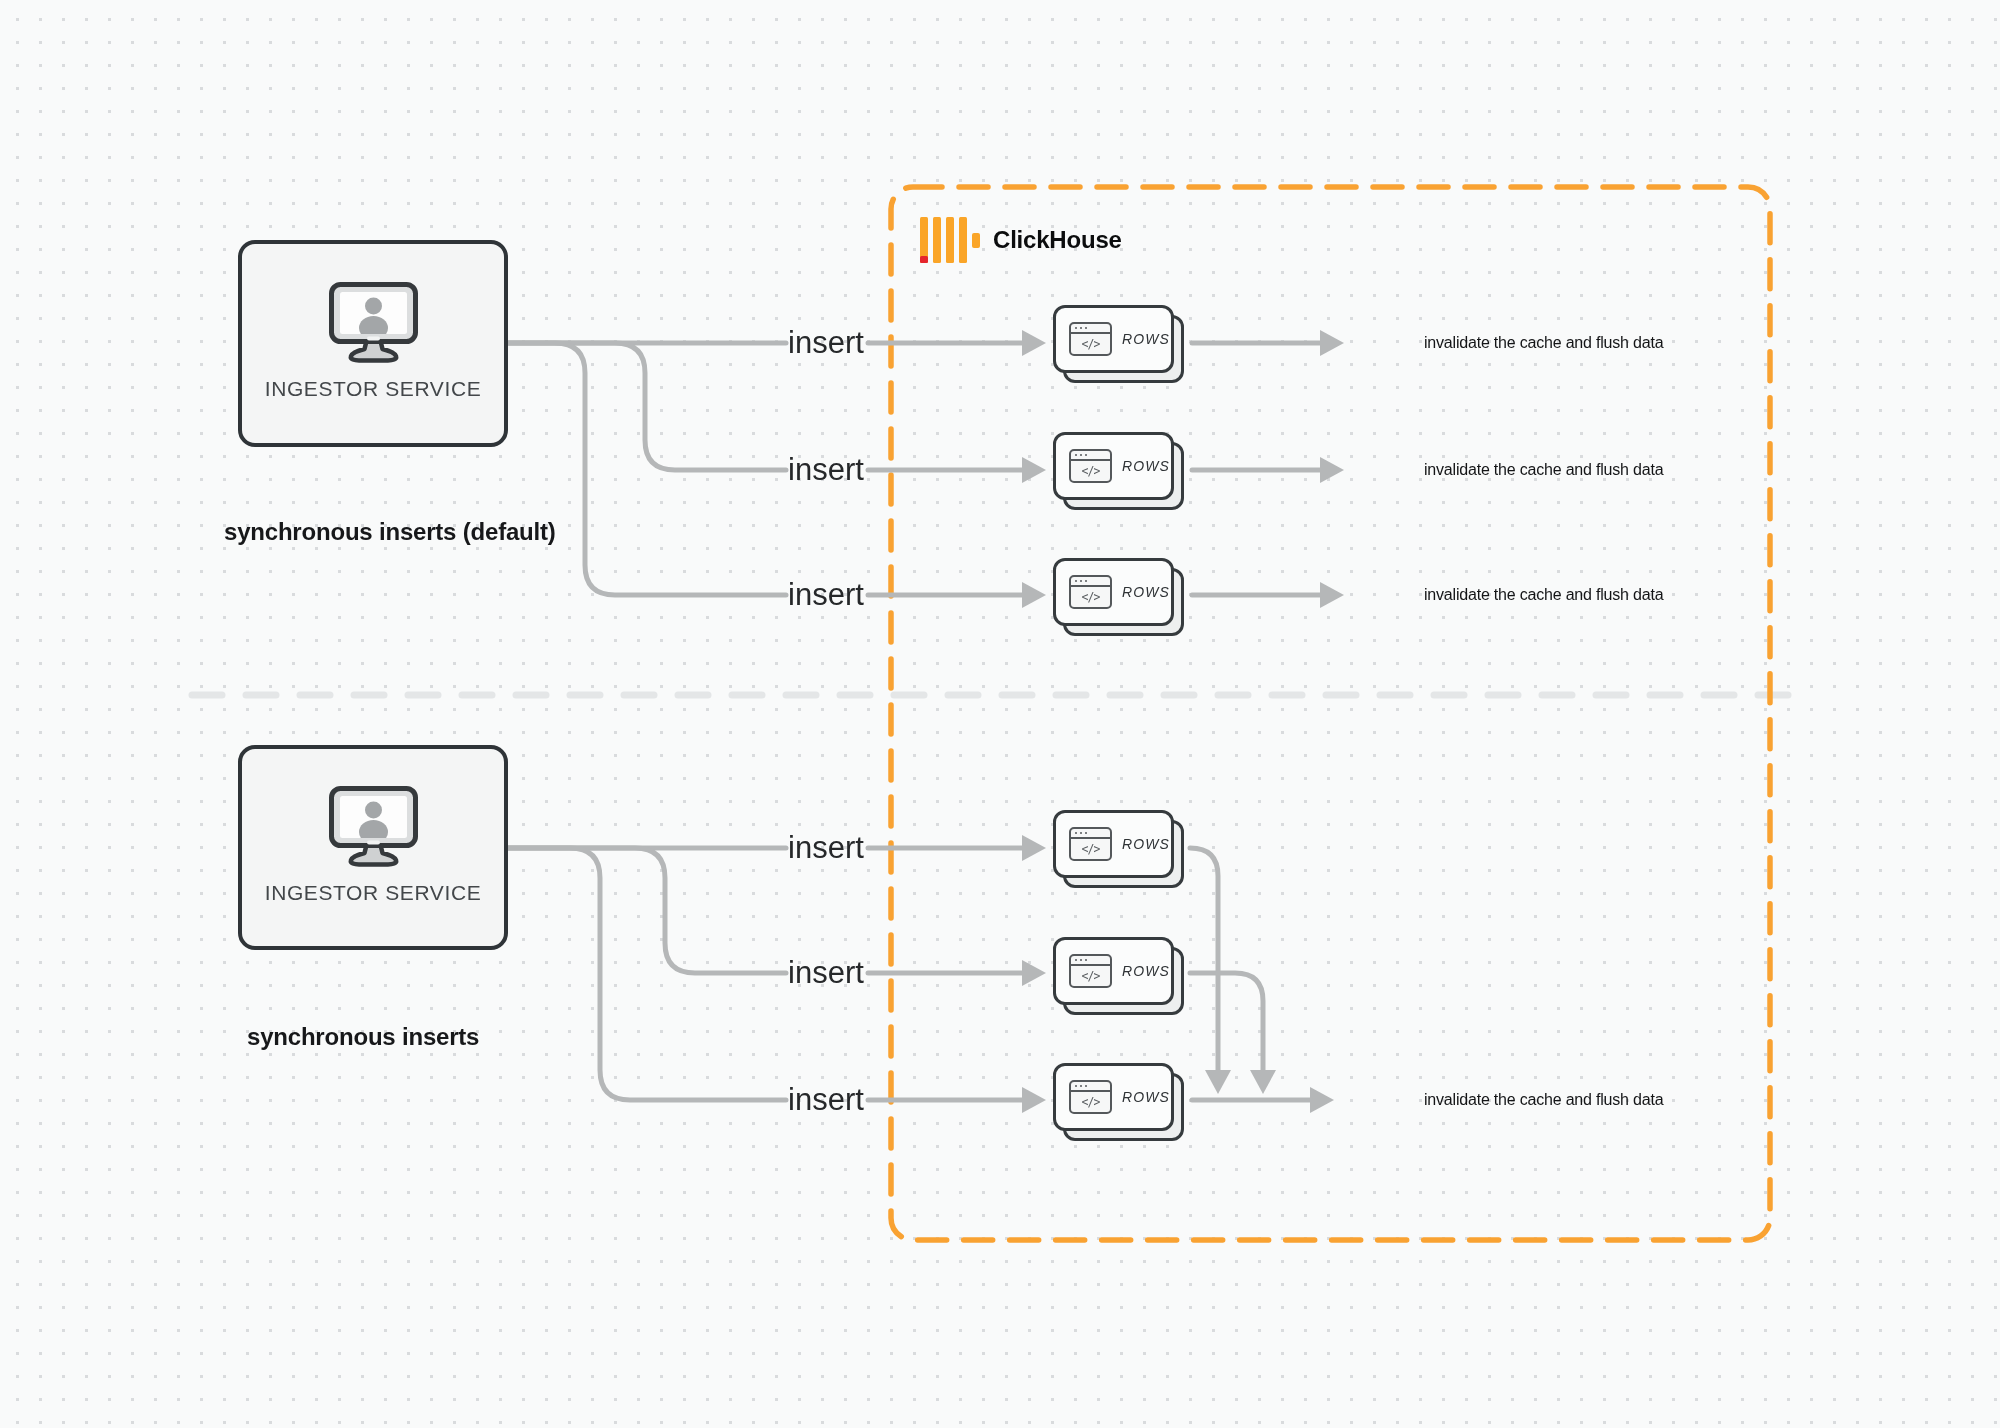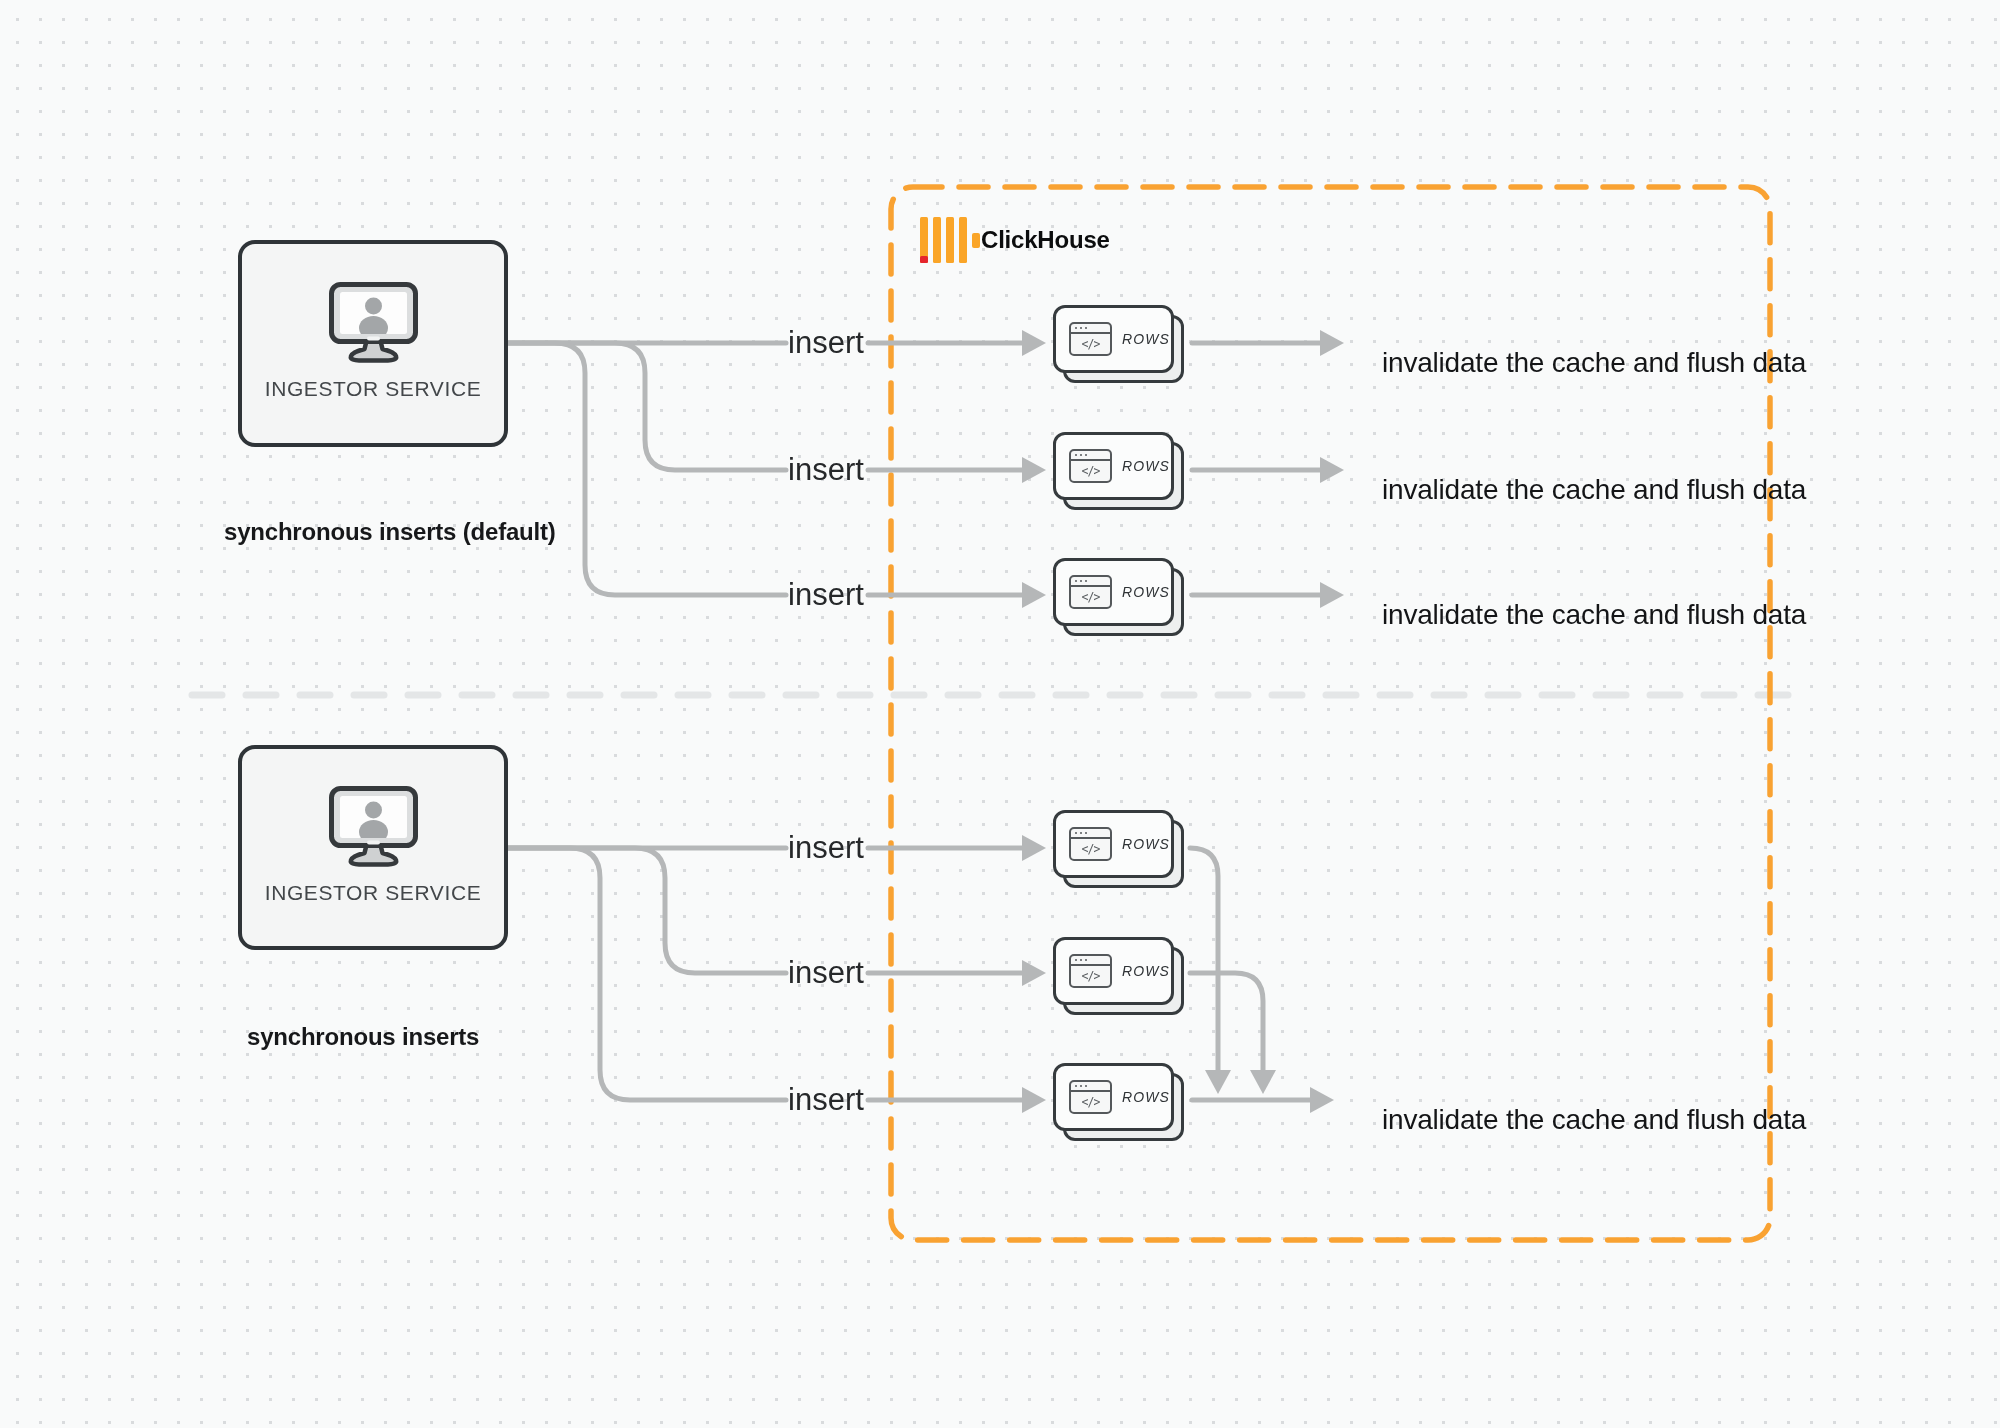--- a/index.html
+++ b/index.html
@@ -23,21 +23,21 @@
   }
   .caption{
     position:absolute;font-size:24px;font-weight:bold;color:#17181a;
     letter-spacing:-.2px;white-space:nowrap;transform:translateY(-50%);
   }
   
   .brand{
     position:absolute;left:920px;top:214px;height:52px;
     display:flex;align-items:center;
   }
-  .brand .name{font-size:24px;font-weight:600;color:#0c0d0e;margin-left:0;letter-spacing:-.2px;}
+  .brand .name{font-size:24px;font-weight:600;color:#0c0d0e;margin-left:12px;letter-spacing:-.2px;}
   
   .card{position:absolute;width:121px;height:68px;}
   .card .back{
     position:absolute;left:10px;top:10px;width:121px;height:68px;box-sizing:border-box;
     background:#edefef;border:3px solid #363b3e;border-radius:12px;
   }
   .card .front{
     position:absolute;left:0;top:0;width:121px;height:68px;box-sizing:border-box;
     background:#fbfcfc;border:3px solid #363b3e;border-radius:12px;
     display:flex;align-items:center;padding-left:13px;
@@ -58,22 +58,22 @@
   .rows-label{
     font-style:italic;font-size:14px;font-weight:400;letter-spacing:1.1px;
     color:#2e3235;margin-left:10px;
   }
   
   .lbl-insert{
     position:absolute;transform:translate(-50%,-50%);
     font-size:31px;color:#26282a;white-space:nowrap;
   }
   .lbl-result{
-    position:absolute;left:1382px;transform:translateY(-50%);
-    font-size:28px;color:#141517;letter-spacing:-.2px;white-space:nowrap;margin-top:20px;
+    position:absolute;left:1424px;transform:translateY(-50%);
+    font-size:16px;color:#141517;letter-spacing:-.2px;white-space:nowrap;
   }
 </style>
 </head>
 <body>
 
 <div id="canvas">
 
   <svg class="layer" width="2000" height="1428" viewBox="0 0 2000 1428">
     <defs>
       <marker id="ah" markerUnits="userSpaceOnUse" markerWidth="26" markerHeight="30" refX="2" refY="15" orient="auto">

